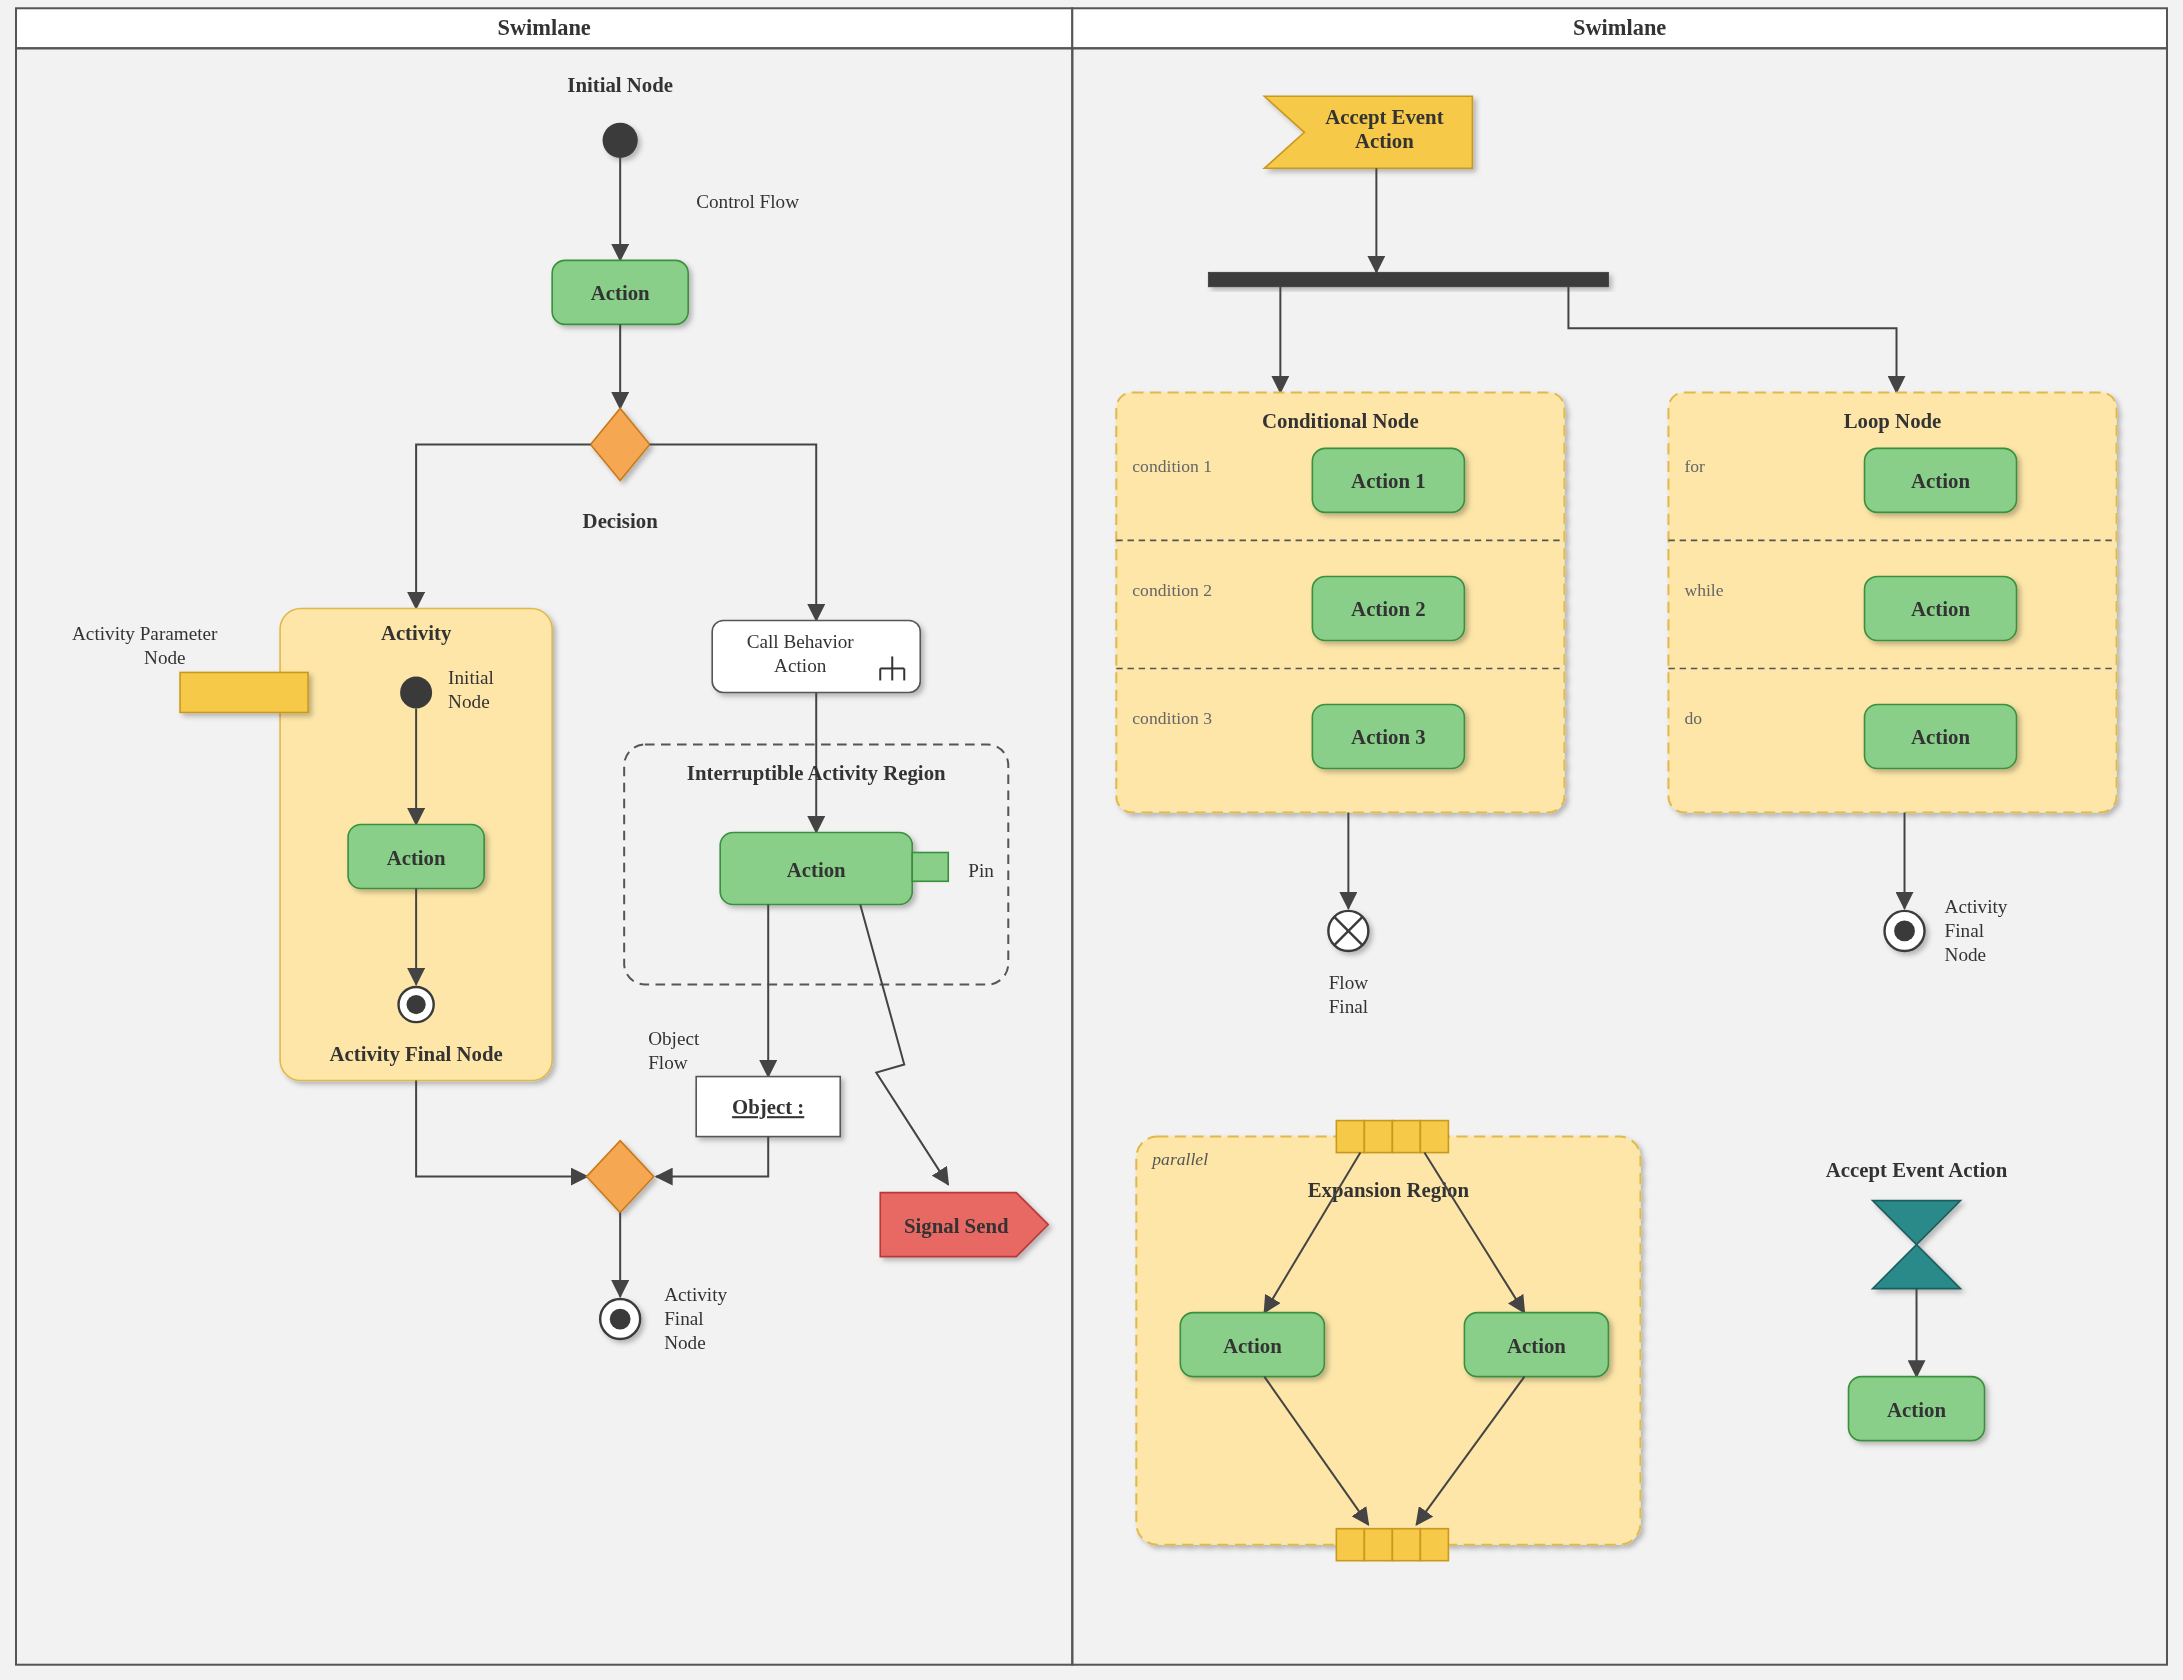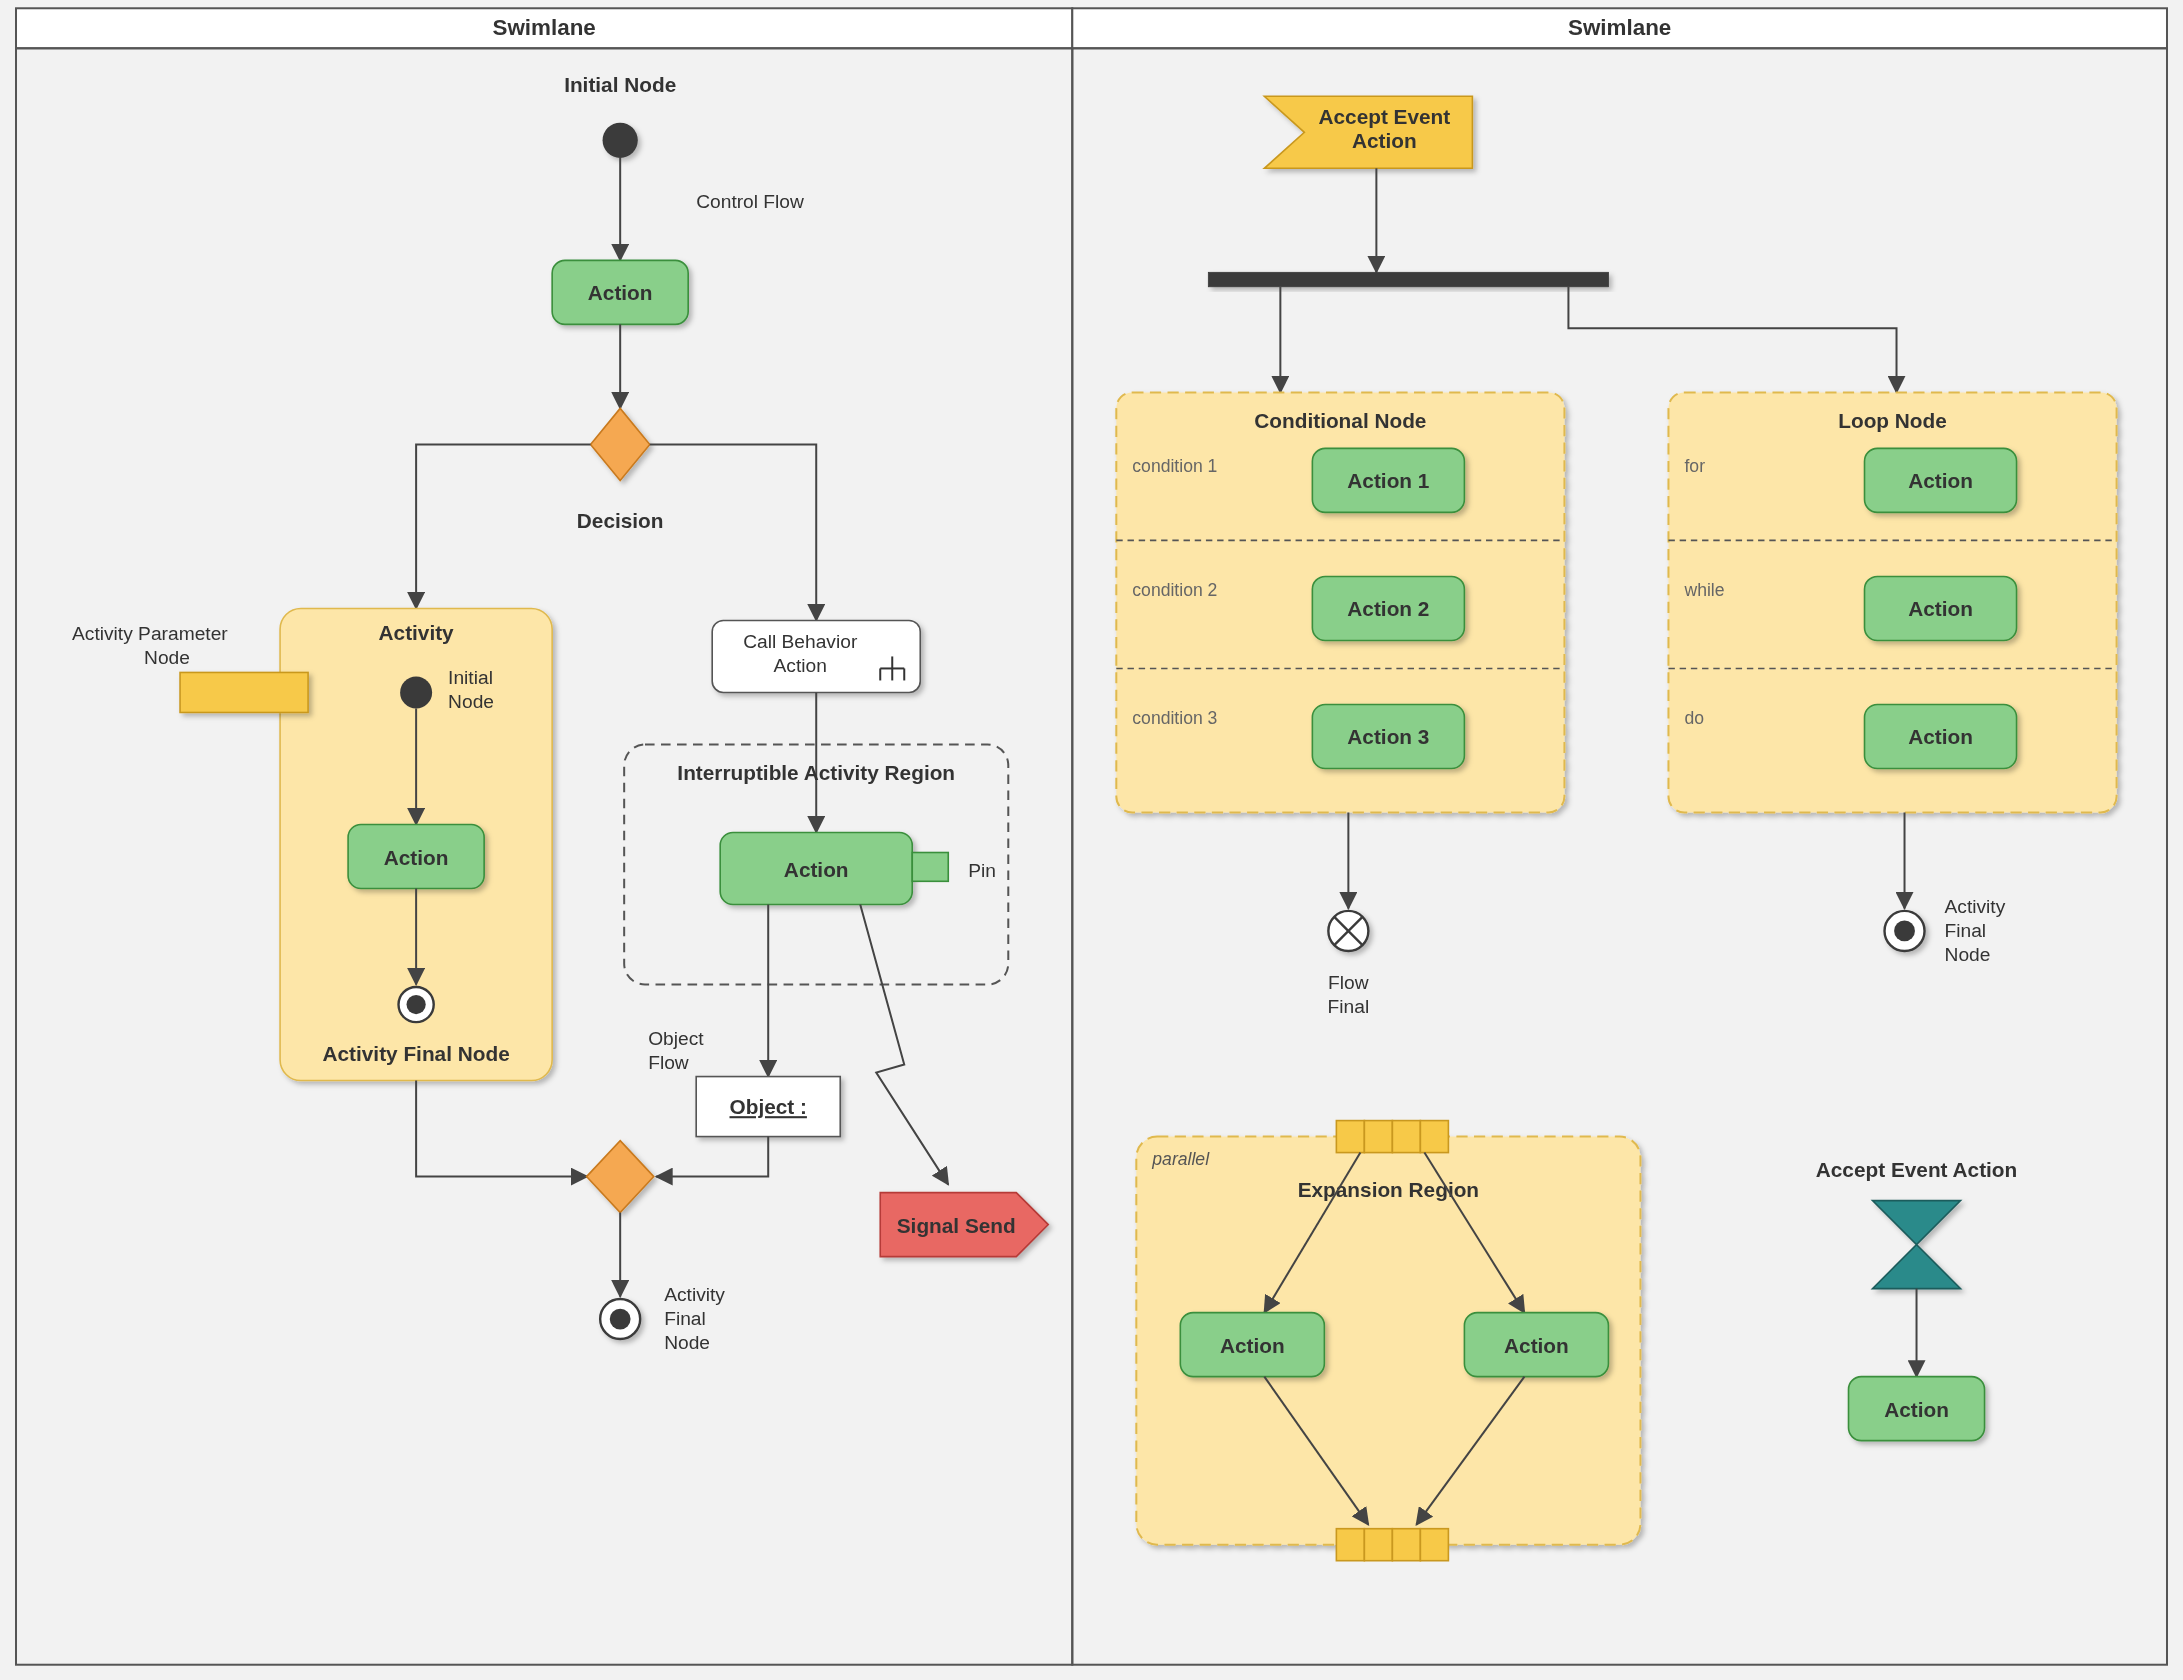--- a/index.html
+++ b/index.html
@@ -6,20 +6,21 @@
     margin: 0;
     padding: 0;
     background: #f2f2f2;
     font-family: "Segoe UI", Arial, sans-serif;
   }
   .canvas {
     width: 2183px;
     height: 1681px;
     position: relative;
     background: #f2f2f2;
+    font-family: Liberation Serif, serif;
   }
   svg { display: block; }
 
   
   .lane-title {
     font-size: 28px;
     font-weight: 600;
     fill: #333;
   }
   .node-label {

